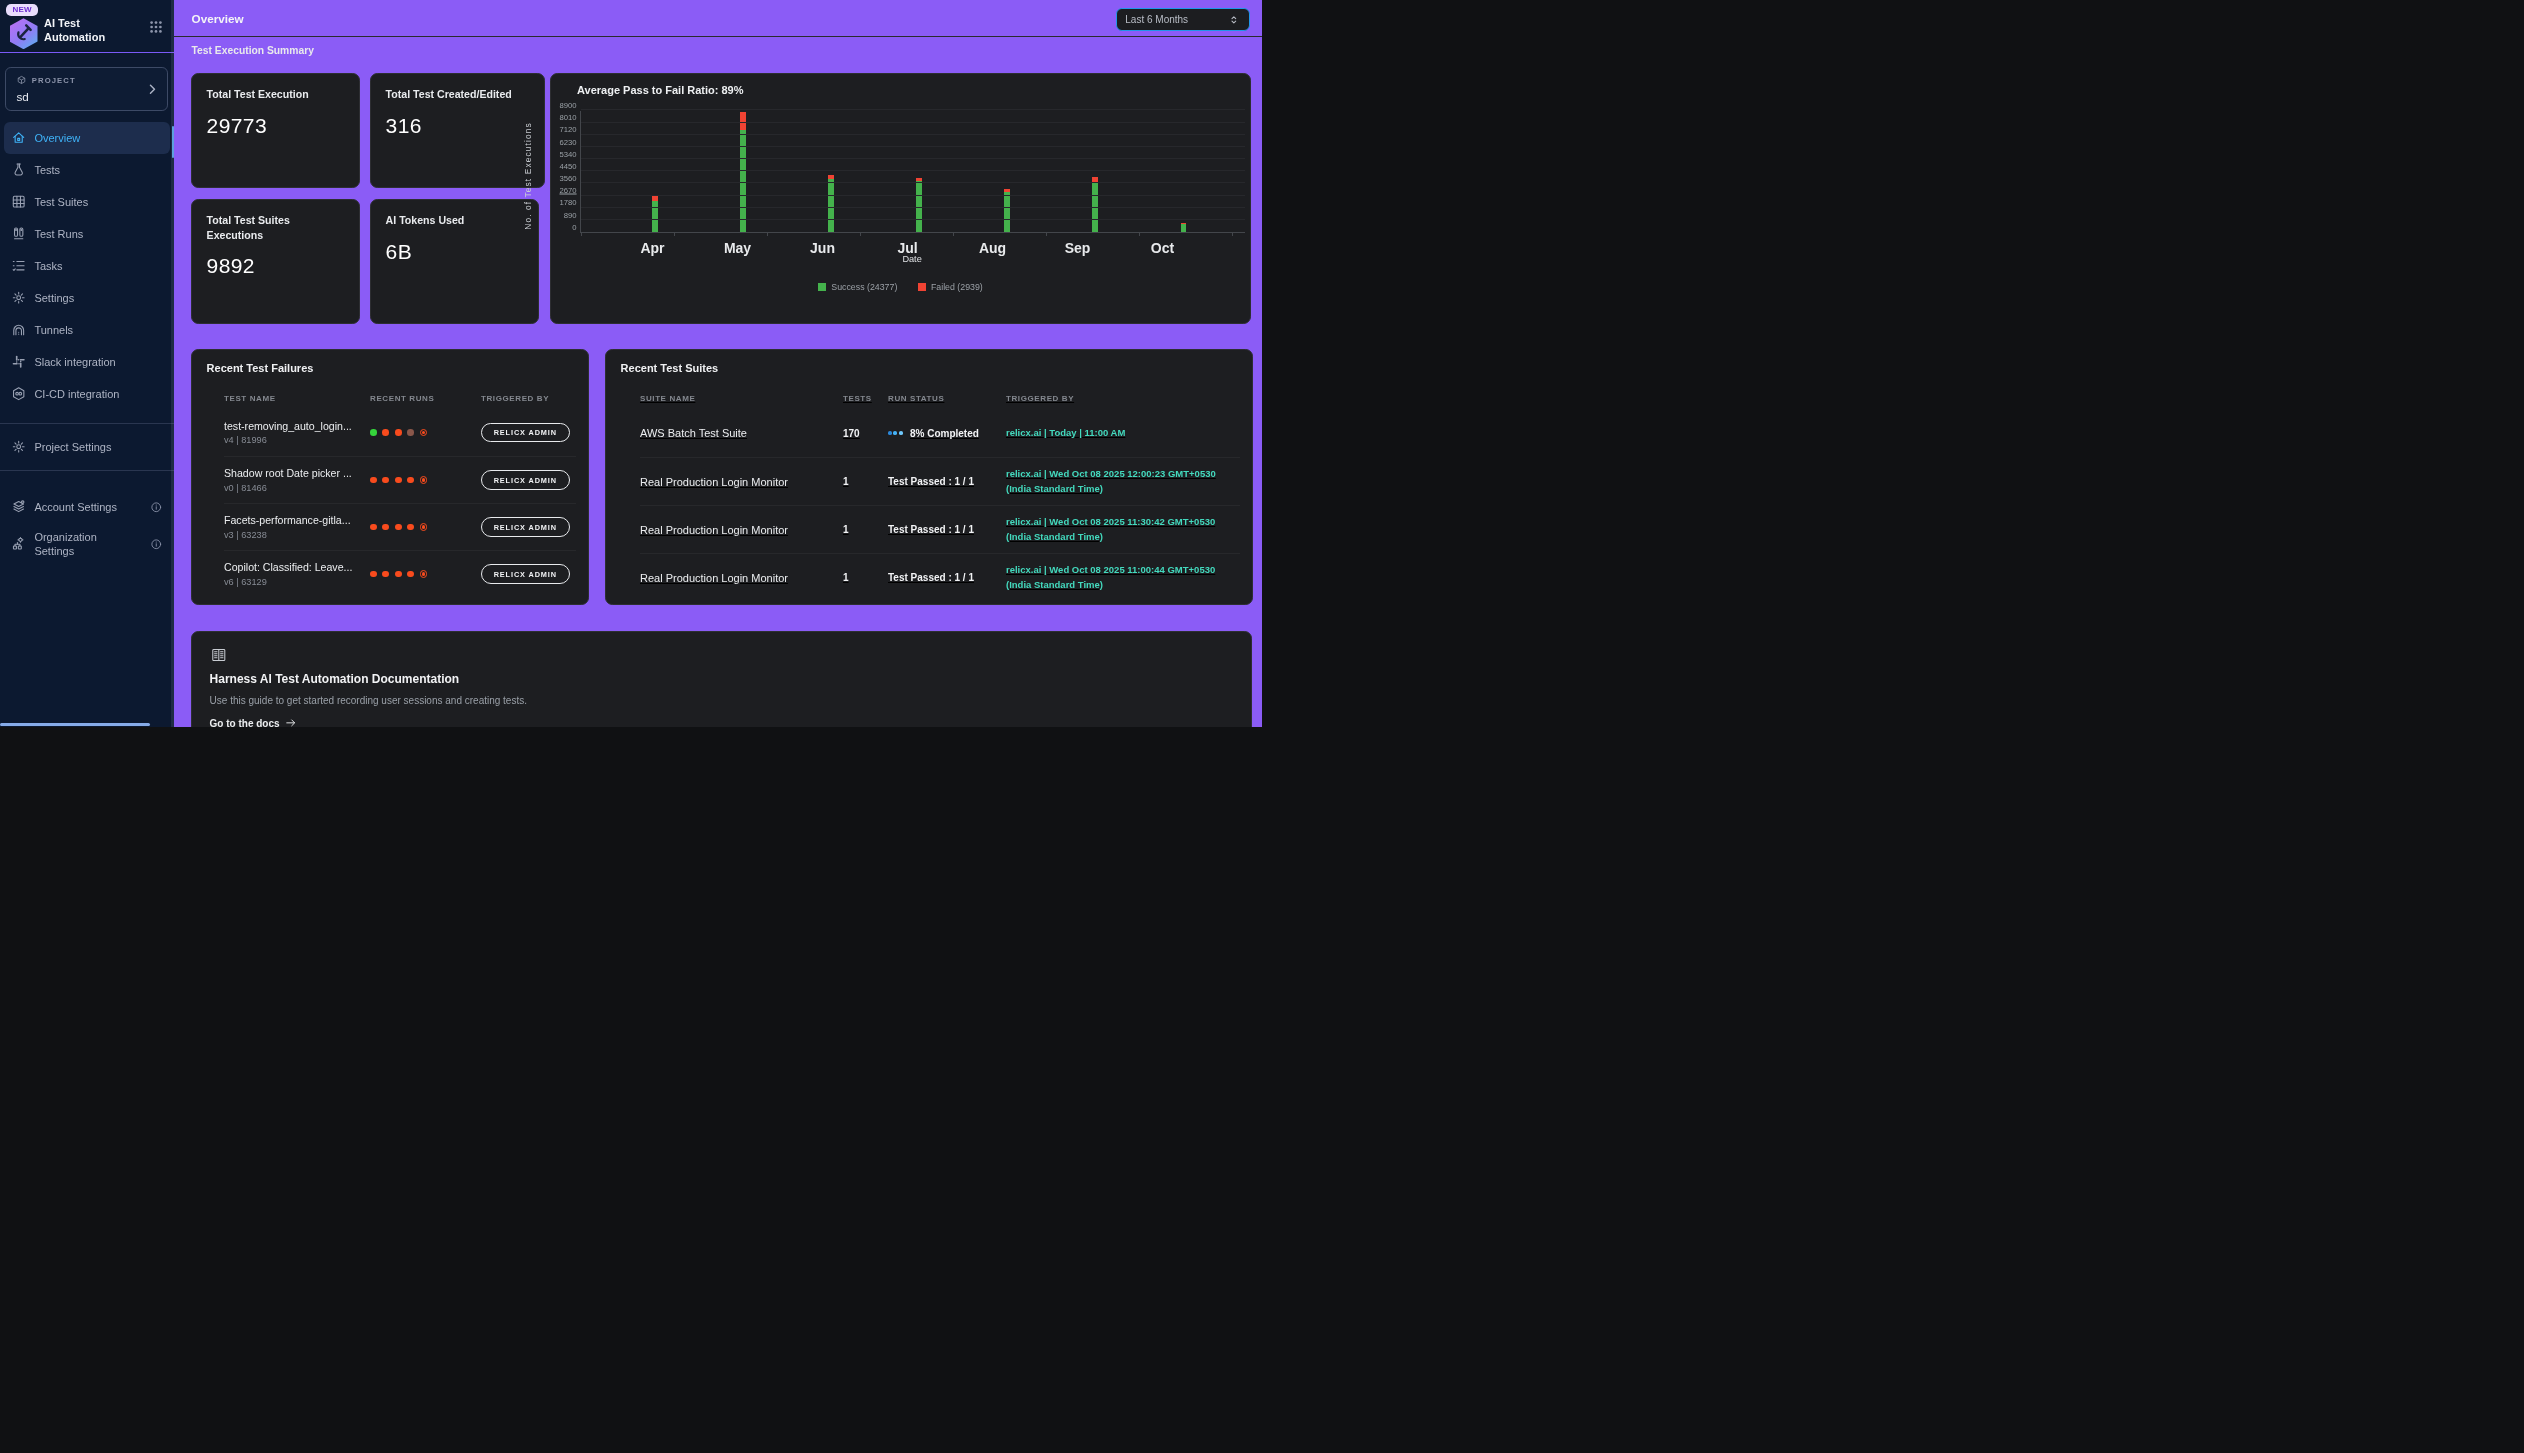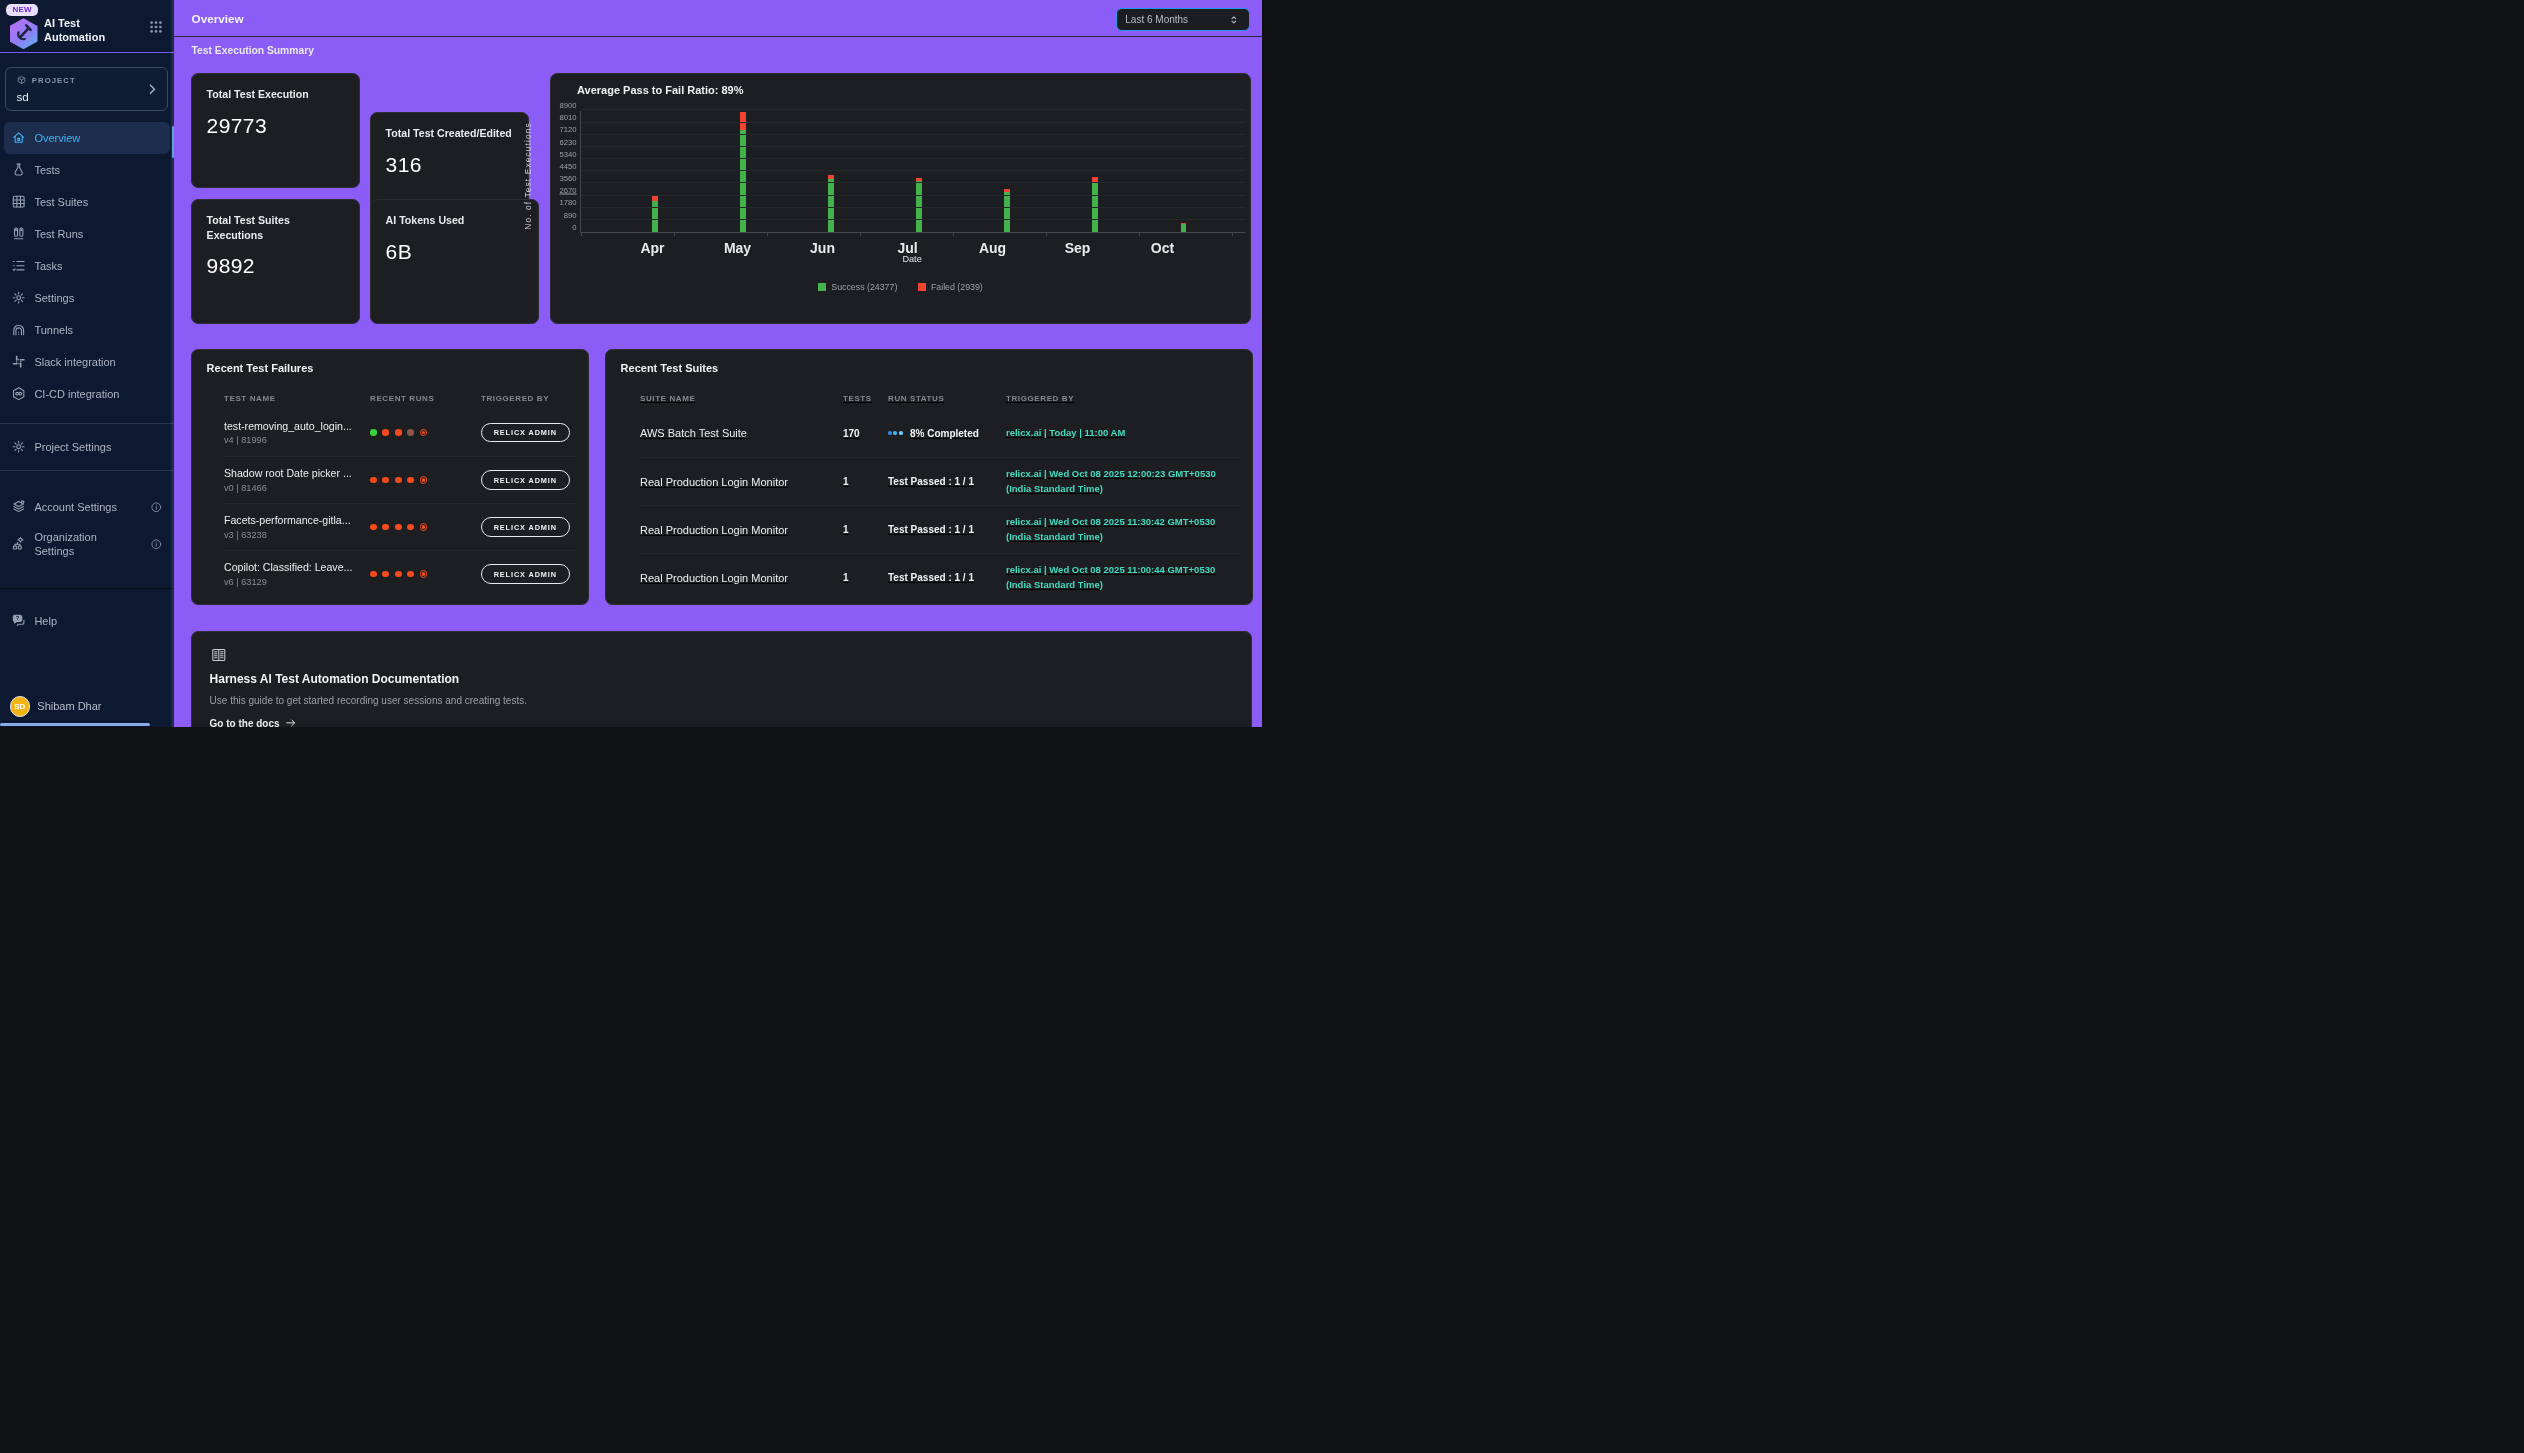--- a/index.html
+++ b/index.html
@@ -51,21 +51,21 @@
   .range-select .grow { flex:1; }
   .range-select .ico { width:11.7px; height:11.7px; color:#b9bdc6; display:flex; }
 
   .section-title { position:absolute; left:17.6px; top:45px; color:#e9eaec; font-size:10.3px; font-weight:bold; }
 
   .card { position:absolute; background:#1d1e21; border:0.7px solid #2d2e32; border-radius:7.3px; }
   .stat-card { padding:13px 14.6px; }
   .stat-title { color:#e9ebee; font-size:10.6px; font-weight:bold; line-height:1.4; }
   .stat-value { color:#ffffff; font-size:21px; font-weight:400; margin-top:11.7px; letter-spacing:0.4px; }
   .c1 { left:17px;  top:73px; width:169px; height:115px; }
-  .c2 { left:196px; top:73px; width:159px; height:115px;margin-top:39px; }
+  .c2 { left:196px; top:73px; width:175px; height:115px; }
   .c3 { left:17px;  top:199px; width:169px; height:125px; }
   .c4 { left:196px; top:199px; width:169px; height:125px; }
 
   
   .chart-card { left:376px; top:73px; width:701px; height:251px; }
   .chart-title { position:absolute; left:26px; top:9.5px; color:#eef0f2; font-size:11px; font-weight:bold; }
   .plot { position:absolute; left:28.6px; top:37px; width:665px; height:122px; border-left:0.7px solid #43464b; border-bottom:0.7px solid #43464b; }
   .gridline { position:absolute; left:0; right:0; height:0.7px; background:#27282c; }
   .ytick { position:absolute; right:668px; transform:translateY(-50%); color:#9aa0a6; font-size:7.7px; text-align:right; width:37px; }
   .ylabel { position:absolute; left:-23.4px; top:97px; transform:rotate(-90deg); transform-origin:center; color:#cbcfd4; font-size:8.4px; letter-spacing:1.1px; white-space:nowrap; width:146px; text-align:center; margin-left:-73px; }
@@ -310,36 +310,20 @@
           <span class="lbl">Organization Settings</span>
           <span class="grow"></span>
           <span class="info-ico"><svg viewBox="0 0 20 20" width="12.5" height="12.5" fill="none" stroke="currentColor" stroke-width="1.4" stroke-linecap="round" stroke-linejoin="round">
               <circle cx="10" cy="10" r="7"></circle>
               <path d="M10 9.2v4"></path>
               <circle cx="10" cy="6.4" r=".9" fill="currentColor" stroke="none"></circle>
             </svg></span>
         </div>
       </div>
 
-    <div class="sb-bottom">
-      <div class="help-item">
-        <span class="ico">
-          <svg viewBox="0 0 20 20" width="15.4" height="15.4" fill="none" stroke="currentColor" stroke-width="1.4" stroke-linejoin="round" style="font-size:15px">
-            <path d="M3 5.3A2.3 2.3 0 0 1 5.3 3h6.4A2.3 2.3 0 0 1 14 5.3v3.4a2.3 2.3 0 0 1-2.3 2.3H7.2L4.6 13v-2.1A2.3 2.3 0 0 1 3 8.7z" fill="currentColor"></path>
-            <text x="8.5" y="9.3" font-size="7.5" text-anchor="middle" fill="#0c1930" font-weight="bold" stroke="none">?</text>
-            <path d="M16.8 9.2v3.2a2.3 2.3 0 0 1-2.3 2.3H9.8l-2.1 1.9" fill="none"></path>
-          </svg>
-        </span>
-        <span class="lbl">Help</span>
-      </div>
-      <div class="user-row">
-        <div class="avatar">SD</div>
-        <div class="user-name">Shibam Dhar</div>
-      </div>
-    </div>
     <div class="blue-bar"></div>
     <div class="sb-scroll"></div>
   </div>
 
   <div class="main">
     <div class="main-header">
       <div class="page-title">Overview</div>
       <div class="range-select">
         <span class="grow">Last 6 Months</span>
         <span class="ico">

